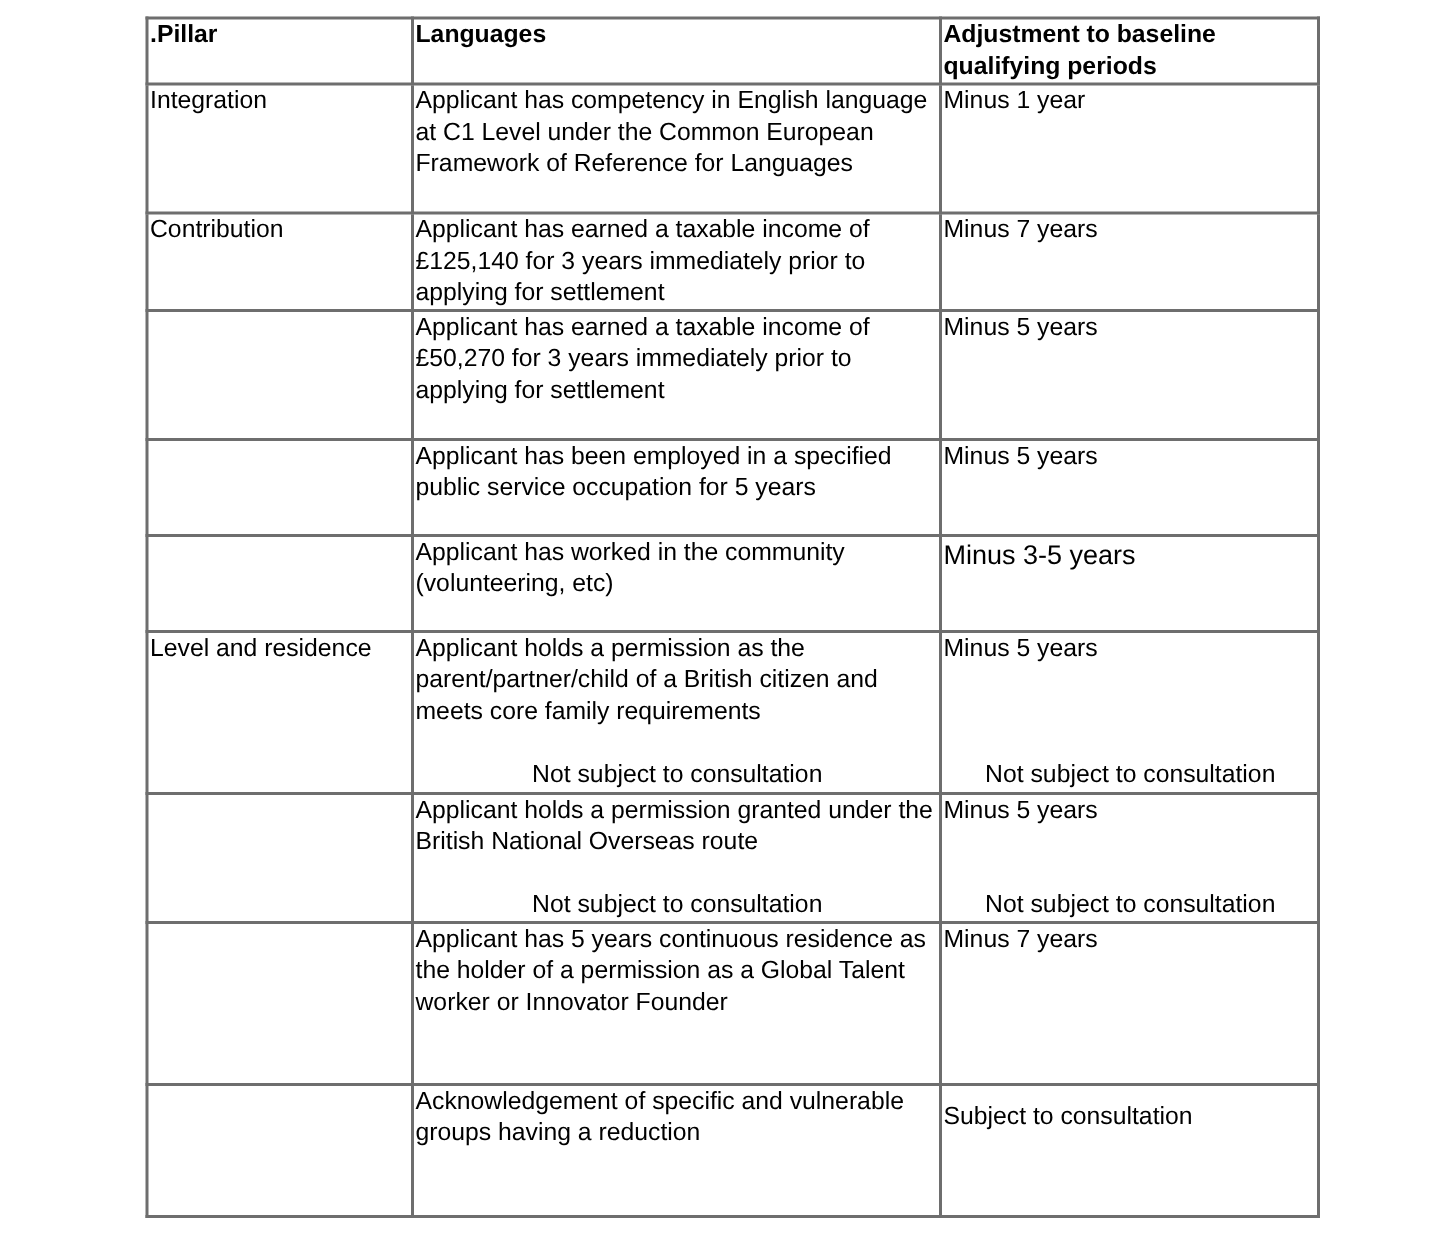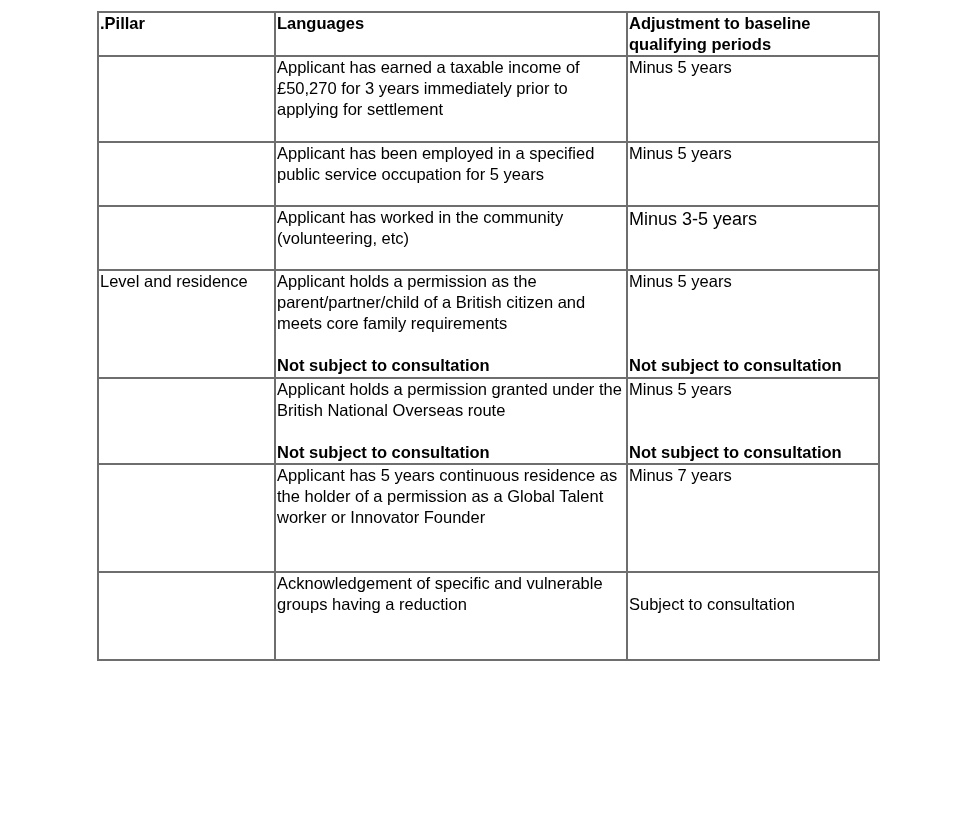--- a/index.html
+++ b/index.html
@@ -9,42 +9,52 @@
     position: absolute; left: 97px; top: 11px;
     width: 781px; border-collapse: collapse; table-layout: fixed;
     font-size: 16.5px; line-height: 21px;
   }
   table.settle td, table.settle th {
     border: 2px solid #6e6e6e; vertical-align: top; padding: 0 0 0 1px;
     text-align: left; font-weight: normal; margin-left: 30px;
   }
   table.settle th { font-weight: bold; }
   col.c1 { width: 177px; } col.c2 { width: 352px; } col.c3 { width: 252px; }
-  .bold { font-weight: bold; display: block; }
+  .bold { font-weight: normal; display: block; text-align: center; }
   .gap { display: block; height: 21px; }
   .big { font-size: 18px; line-height: 24px; }
-  .mid { display: block; padding-top: 21px; }
+  .mid { display: block; padding-top: 10px; }
 </style>
 </head>
 <body>
 
 <table class="settle">
   <colgroup>
       <col class="c1">
       <col class="c2">
       <col class="c3">
     </colgroup>
   <thead>
     <tr style="height:43px">
       <th>.Pillar</th>
       <th>Languages</th>
       <th>Adjustment to baseline qualifying periods</th>
     </tr>
   </thead>
   <tbody>
+    <tr style="height:86px">
+      <td>Integration</td>
+      <td>Applicant has competency in English language at C1 Level under the Common European Framework of Reference for Languages</td>
+      <td>Minus 1 year</td>
+    </tr>
+    <tr style="height:64px">
+      <td>Contribution</td>
+      <td>Applicant has earned a taxable income of £125,140 for 3 years immediately prior to applying for settlement</td>
+      <td>Minus 7 years</td>
+    </tr>
     <tr style="height:86px">
       <td></td>
       <td>Applicant has earned a taxable income of £50,270 for 3 years immediately prior to applying for settlement</td>
       <td>Minus 5 years</td>
     </tr>
     <tr style="height:64px">
       <td></td>
       <td>Applicant has been employed in a specified public service occupation for 5 years</td>
       <td>Minus 5 years</td>
     </tr>

